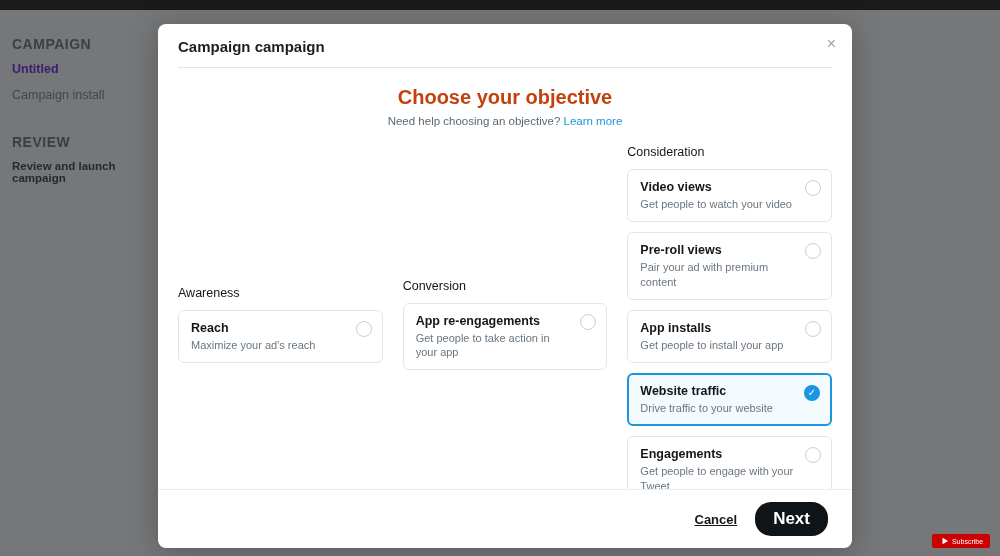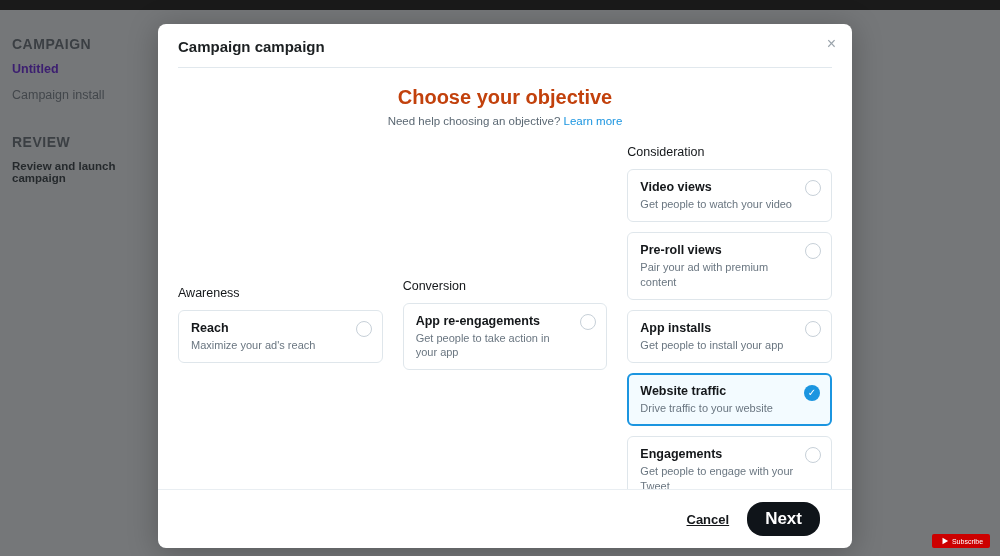--- a/index.html
+++ b/index.html
@@ -27,21 +27,21 @@
   .col { flex:1; min-width:0; }
   .col-header { font-size:12.5px; color:#14171a; font-weight:400; margin-bottom:10px; }
   .card { border:1px solid #dfe6eb; border-radius:6px; padding:10px 36px 10px 12px; position:relative; margin-bottom:10px; cursor:pointer; background:#fff; }
   .card.selected { border:2px solid #1b95e0; background:#f3fbff; padding:9px 35px 9px 11px; }
   .card .title { font-size:12.5px; font-weight:700; color:#14171a; margin-bottom:3px; }
   .card .desc { font-size:11px; color:#6a7681; line-height:1.3; }
   .radio { position:absolute; right:10px; top:10px; width:16px; height:16px; border-radius:50%; border:1.5px solid #c7d0d8; background:#fff; }
   .card.selected .radio { border:none; background:#1b95e0; }
   .radio .chk { display:none; }
   .card.selected .radio .chk { display:block; color:#fff; font-size:10px; text-align:center; line-height:16px; }
-  .modal-footer { border-top:1px solid #e9eef2; padding:12px 32px; display:flex; justify-content:flex-end; gap:18px; align-items:center; }
+  .modal-footer { border-top:1px solid #e9eef2; padding:12px 24px; display:flex; justify-content:flex-end; gap:18px; align-items:center; }
   .btn-cancel { background:none; border:none; font-size:13px; font-weight:700; color:#14171a; cursor:pointer; text-decoration:underline; }
   .btn-next { background:#0f1419; color:#fff; border:none; font-size:17px; font-weight:700; border-radius:16px; padding:7px 18px; cursor:pointer; }
   .yt-badge { position:absolute; right:10px; bottom:8px; width:58px; height:14px; background:#cc0000; border-radius:2px; color:#fff; font-size:7px; display:flex; align-items:center; justify-content:center; gap:3px; }
   .yt-badge .ico { width:8px; height:8px; background:#fff; clip-path: polygon(20% 10%, 20% 90%, 90% 50%); margin-left:2px; }
 </style>
 </head>
 <body>
 
 <div class="bg-top"></div>
 <div class="bg-page">

